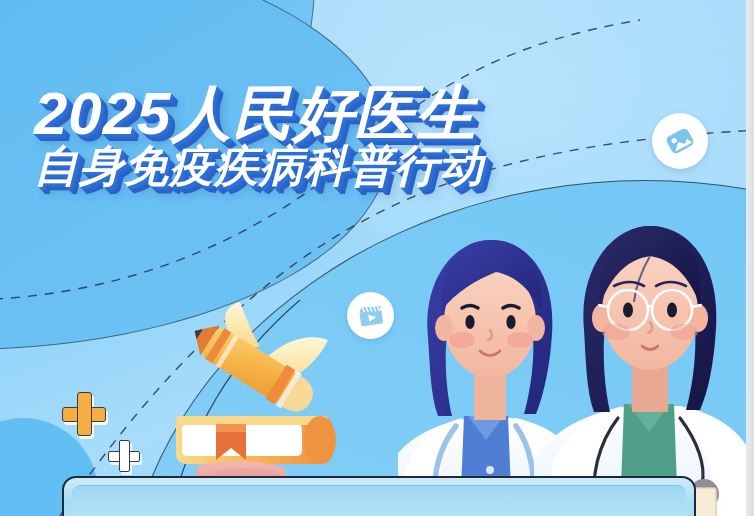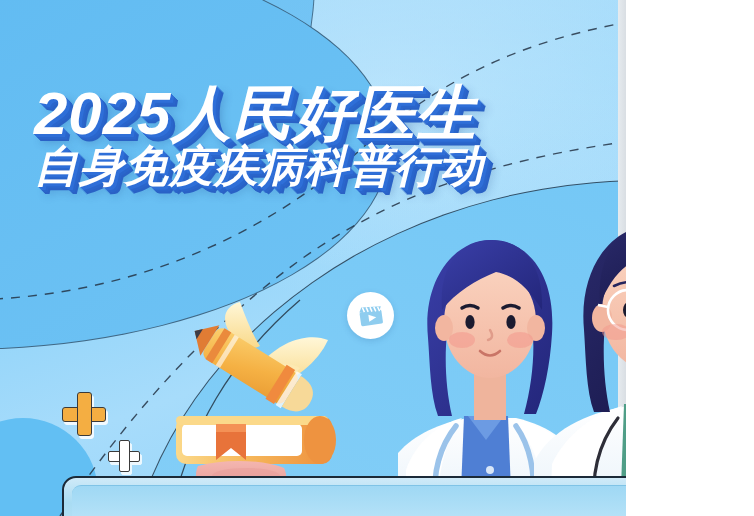--- a/index.html
+++ b/index.html
@@ -1,20 +1,20 @@
 <!DOCTYPE html>
 <html><head>
 <meta charset="utf-8">
 <style>
   html,body{margin:0;padding:0;background:#ffffff;}
   body{font-family:"Liberation Sans","DejaVu Sans",sans-serif;}
 
   #poster{
     position:relative;
-    width:626px;height:516px;
+    width:754px;height:516px;
     overflow:hidden;
     background:#8ED2F8;
     text-decoration:underline;
   }
 
   
   .bg-base{
     position:absolute;inset:0;
     background:linear-gradient(160deg,#6EC2F5 0%,#8FD3F9 38%,#A7DCFB 62%,#8ED0F7 100%);
   }

